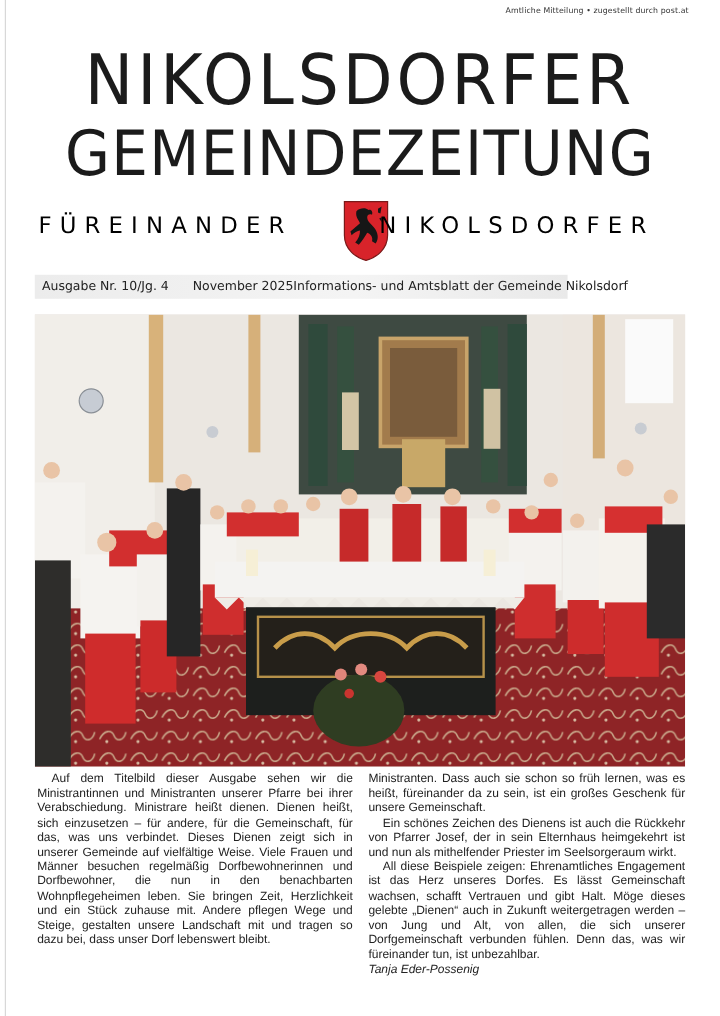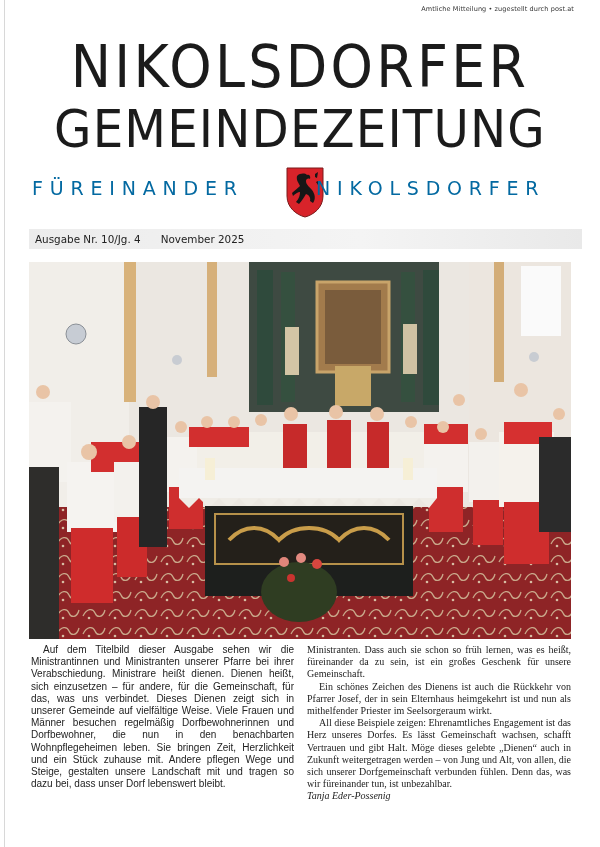--- a/index.html
+++ b/index.html
@@ -14,47 +14,47 @@
   }
   .title-line {
     position:absolute; left:0; width:600px; text-align:center;
     font-family:"DejaVu Sans", sans-serif; font-weight:normal; color:#1b1b1b;
     white-space:nowrap; line-height:1;
   }
   .title-1 { top:38px; font-size:58px; letter-spacing:3.5px; transform:scaleX(0.93); transform-origin:center; }
   .title-2 { top:103px; font-size:52px; letter-spacing:1.2px; transform:scaleX(0.93); transform-origin:center; }
   .motto {
     position:absolute; top:179px; font-family:"DejaVu Sans", sans-serif; font-size:19px;
-    letter-spacing:6.8px; color:#0369a1; line-height:1;
+    letter-spacing:6.8px; color:#000000; line-height:1;
   }
   .motto-left { left:32px; }
   .motto-right { left:316px; }
   .crest {
     position:absolute; left:285px; top:166px; width:40px; height:52px;
   }
   .info-band {
-    position:absolute; left:29px; top:229px; width:553px; height:20px;
+    position:absolute; left:29px; top:229px; width:444px; height:20px;
     background:linear-gradient(90deg,#ececec 0%,#f4f4f4 60%,#e9e9e9 100%);
     font-family:"DejaVu Sans", sans-serif; font-size:10.4px; color:#222;
     display:flex; align-items:center;
   }
   .info-band span { white-space:nowrap; }
   .issue { margin-left:6px; }
   .month { margin-left:20px; }
   .tagline { margin-left:auto; margin-right:4px; }
   .photo {
     position:absolute; left:29px; top:262px; width:542px; height:377px; overflow:hidden;
     background:#e9e5df;
   }
   .body-text {
     position:absolute; top:644px; font-family:"Liberation Sans", sans-serif;
     font-size:10px; line-height:12.2px; color:#222; text-align:justify; hyphens:manual;
   }
   .col-left { left:31px; width:263px; }
-  .col-right { left:307px; width:264px;font-family:Liberation Serif, serif; }
+  .col-right { left:307px; width:264px; }
   .body-text p { margin:0; text-indent:12px; }
   .body-text p.cont { text-indent:0; }
   .signature { text-align:left; font-style:italic; }
 </style>
 </head>
 <body>
 
 <div class="page-edge"></div>
 
 <div class="postal-note">Amtliche Mitteilung • zugestellt durch post.at</div>
@@ -68,20 +68,21 @@
     <path d="M2 2 H38 V30 C38 42 28 49 20 51 C12 49 2 42 2 30 Z" fill="#d8232a" stroke="#7a1a1a" stroke-width="1"></path>
     <path d="M12 10 C15 7 20 7 22 9 C24 8 26 10 25 13 C23 12 21 13 21 15 C21 19 25 21 27 24 C30 28 31 33 28 37 L25 35 C26 32 24 29 21 28 C19 31 17 35 14 38 L11 36 C14 33 15 29 15 26 C13 26 10 28 8 30 L7 27 C10 24 13 22 15 20 C14 17 11 15 12 10 Z" fill="#161616"></path>
     <path d="M30 8 L33 6 L32 12 L30 11 Z M31 16 L33 15 L33 19 Z" fill="#161616"></path>
   </svg>
 </div>
 <div class="motto motto-right">NIKOLSDORFER</div>
 
 <div class="info-band">
   <span class="issue">Ausgabe Nr. 10/Jg. 4</span>
   <span class="month">November 2025</span>
+  <span class="tagline">Informations- und Amtsblatt der Gemeinde Nikolsdorf</span>
 </div>
 
 <div class="photo">
   <svg width="542" height="377" viewBox="0 0 542 377" preserveAspectRatio="none">
     <defs>
       <pattern id="carpet" width="26" height="18" patternUnits="userSpaceOnUse">
         <rect width="26" height="18" fill="#8e2426"></rect>
         <path d="M2 12 C6 4 12 4 14 9 C16 14 22 14 24 6" stroke="#c9a88a" stroke-width="1.3" fill="none"></path>
         <circle cx="8" cy="14" r="1.3" fill="#d7bda3"></circle>
       </pattern>

